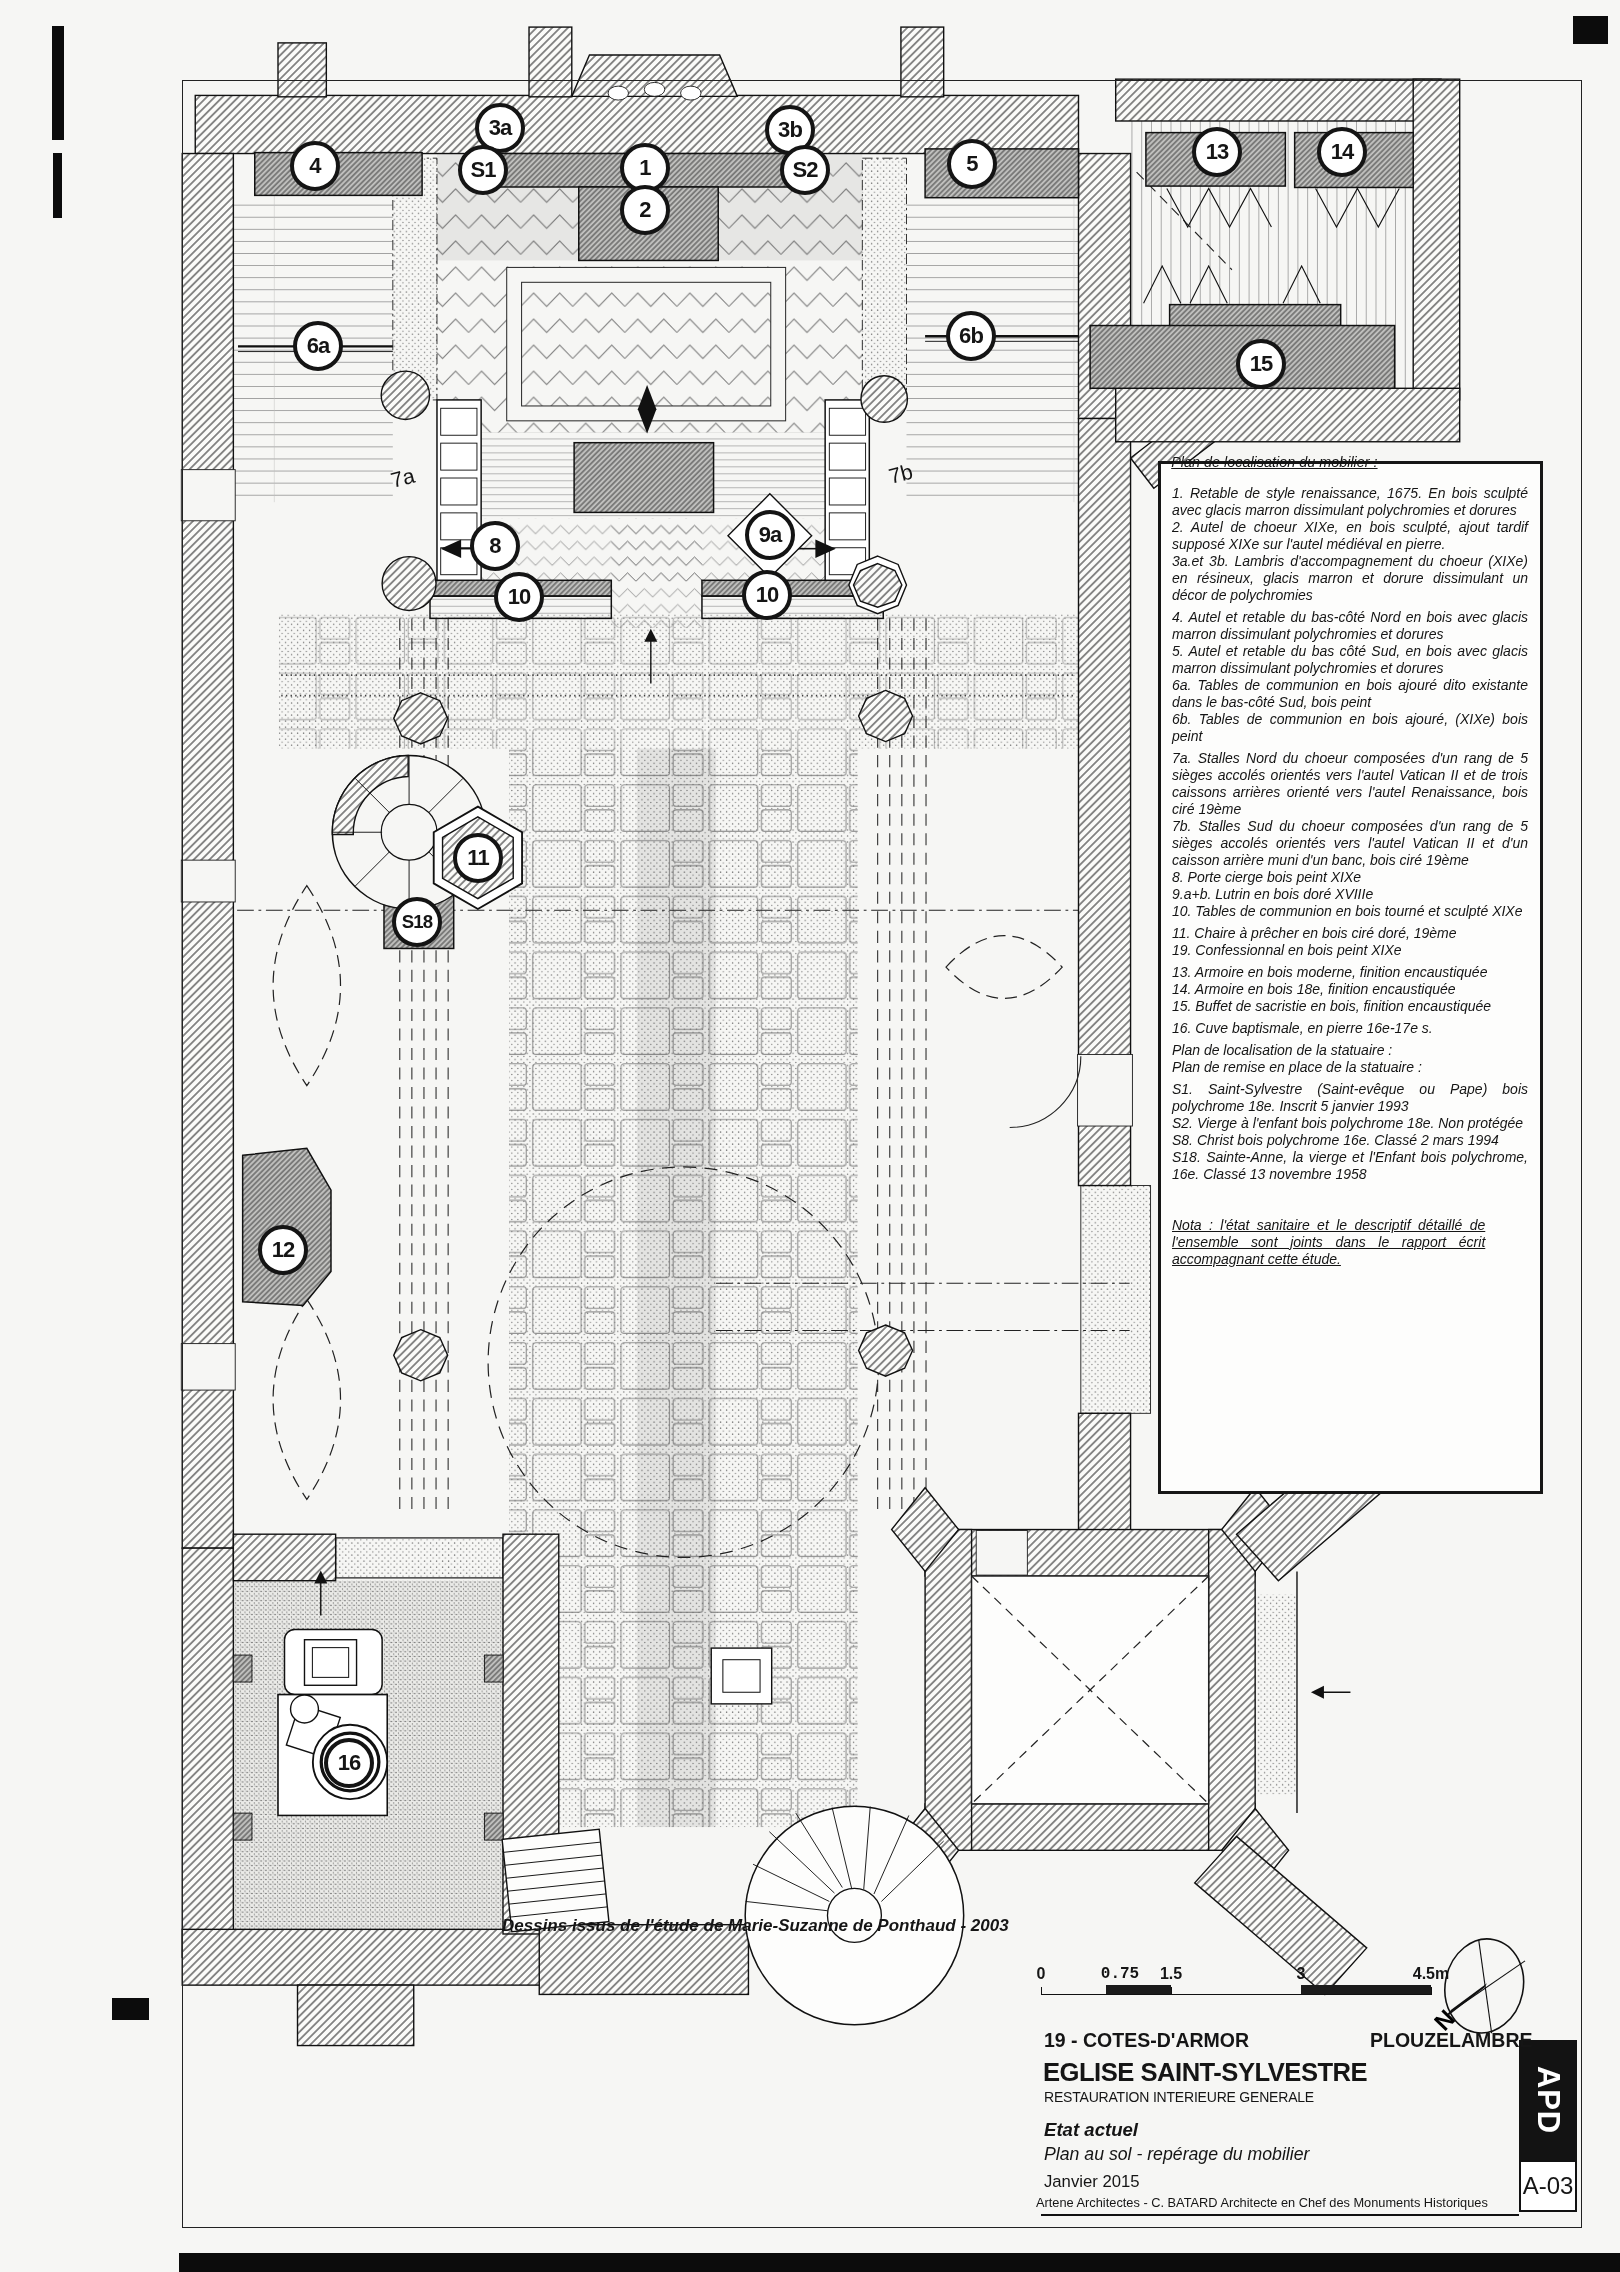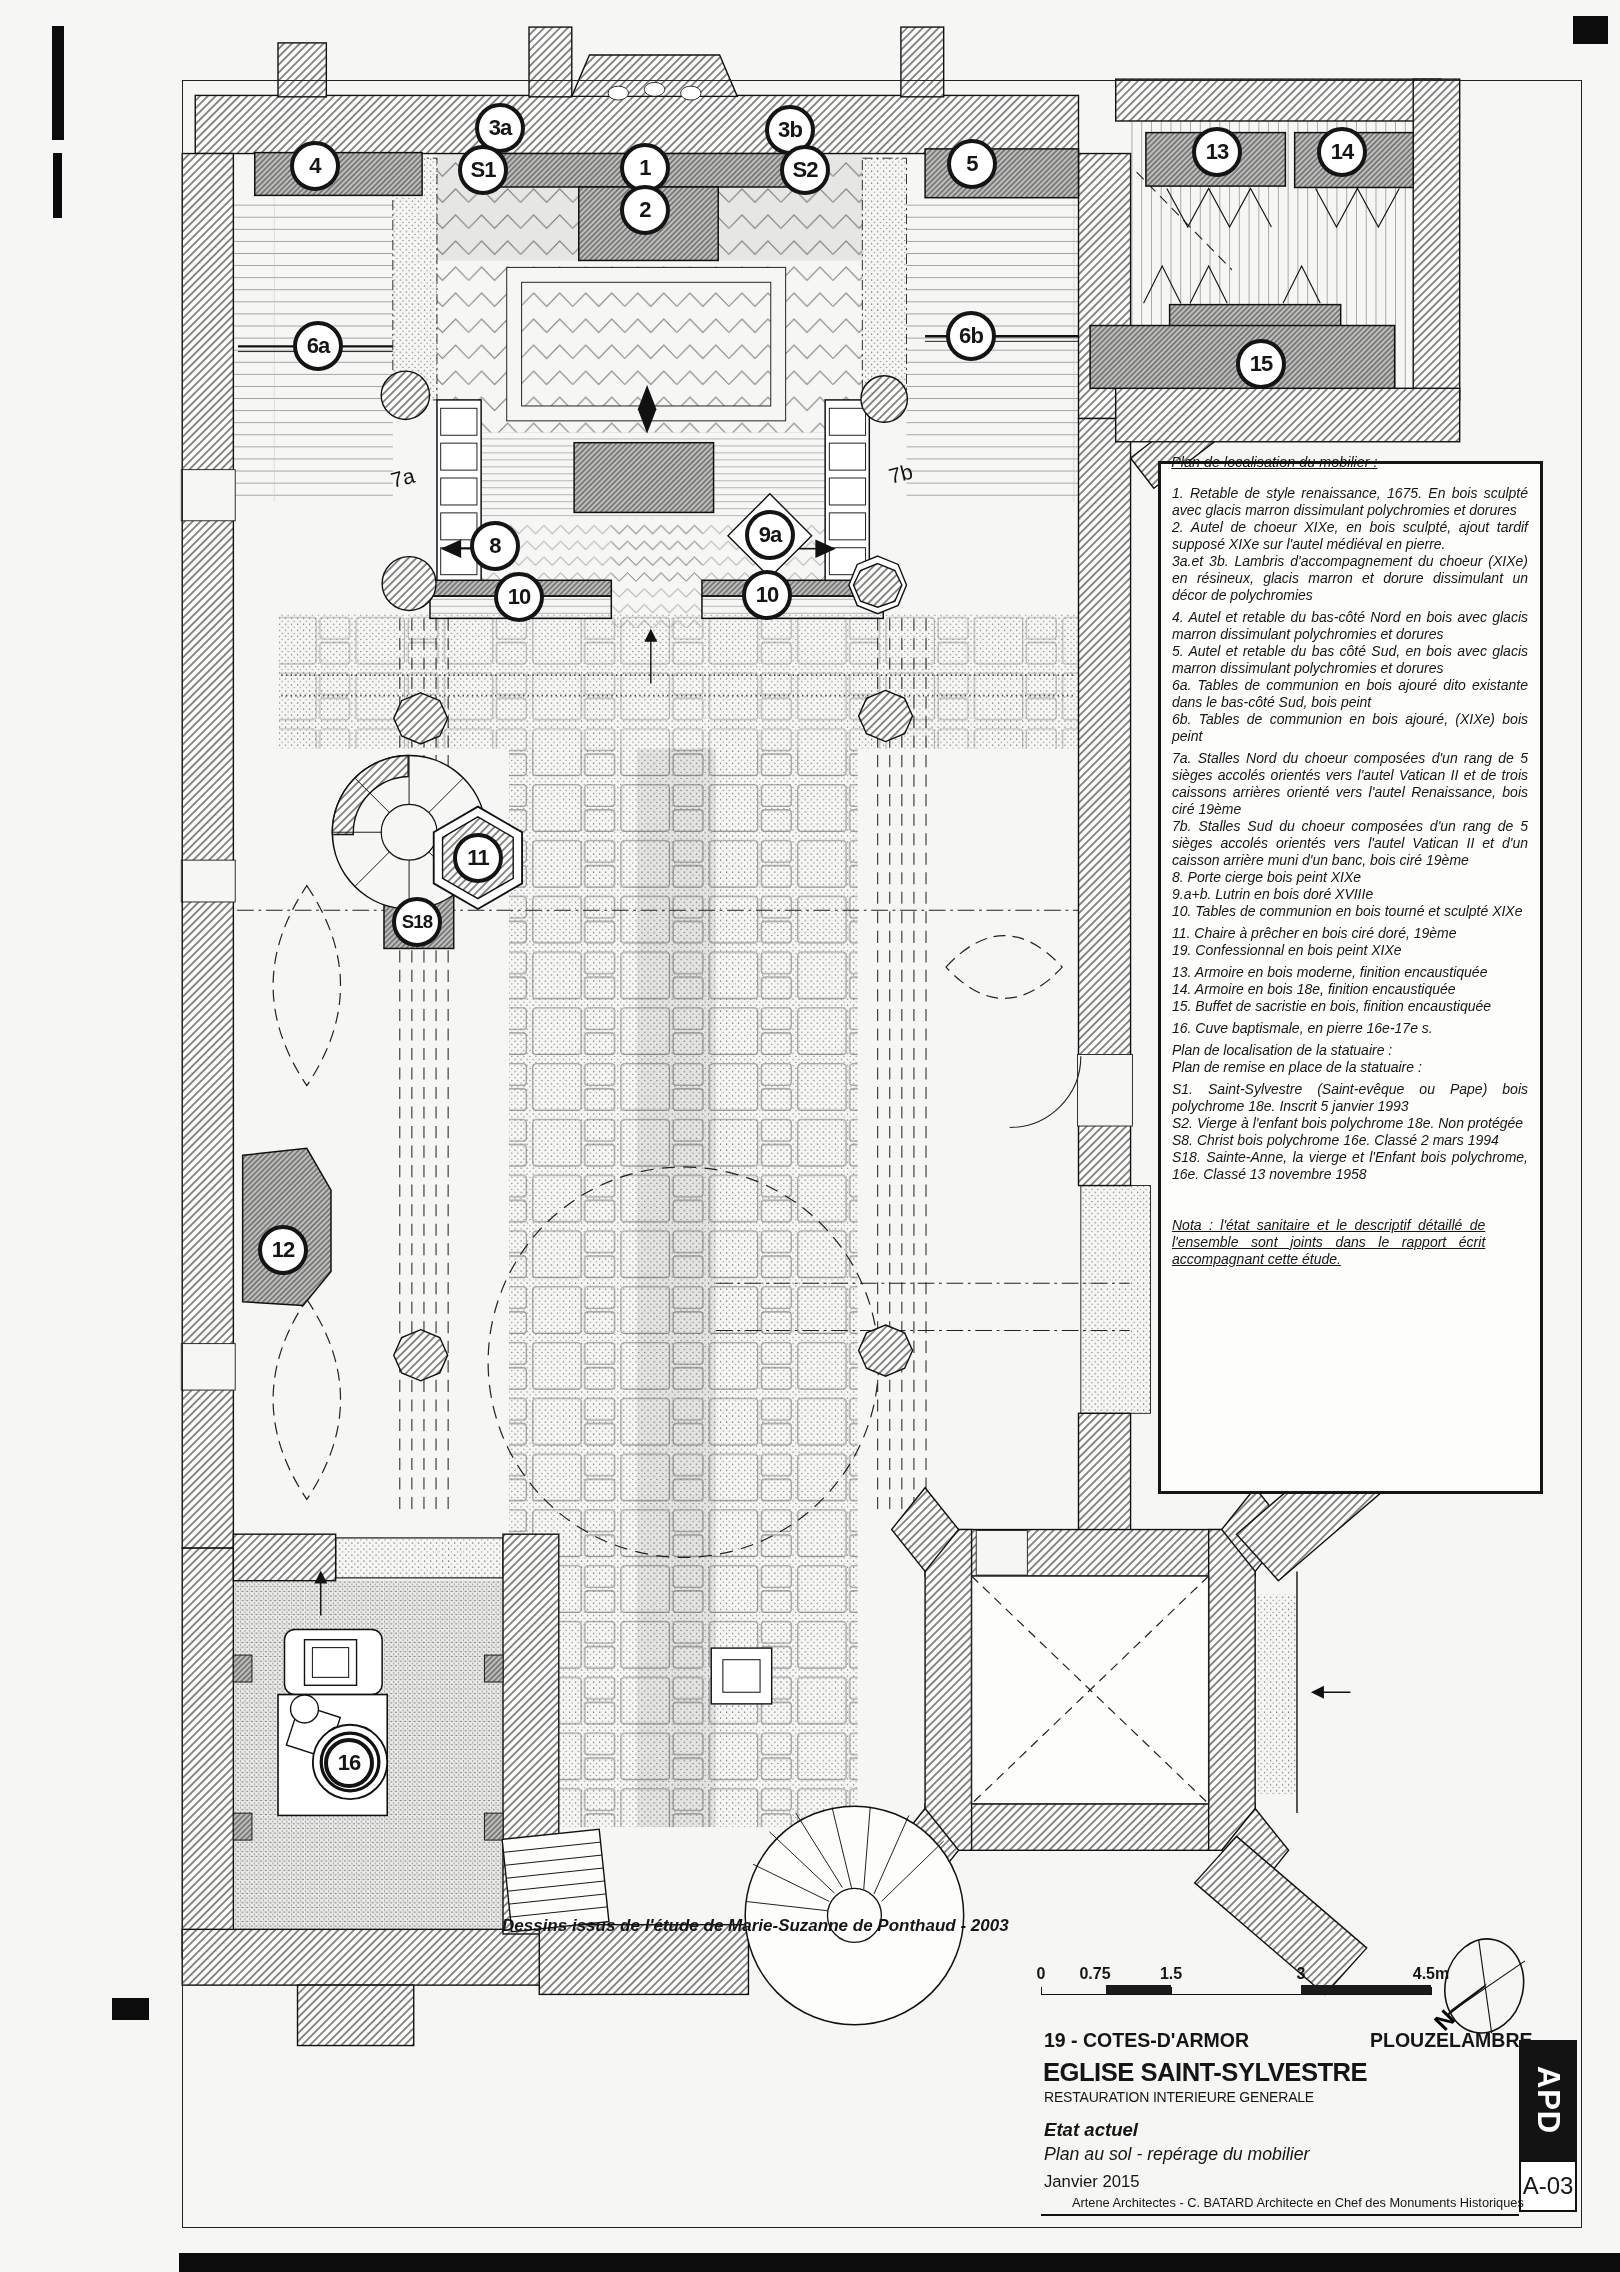--- a/index.html
+++ b/index.html
@@ -37,21 +37,21 @@
   #legend .nota{margin-top:34px;text-decoration:underline;width:88%;}
   
   .tb{white-space:nowrap;z-index:20;}
   #dept{left:1044px;top:2029px;font-size:19.5px;font-weight:bold;}
   #commune{left:1370px;top:2029px;font-size:19.5px;font-weight:bold;}
   #ptitle{left:1043px;top:2058px;font-size:25.6px;font-weight:bold;letter-spacing:-0.5px;}
   #psub{left:1044px;top:2089px;font-size:14px;letter-spacing:-0.2px;}
   #etat{left:1044px;top:2119px;font-size:18.6px;font-weight:bold;font-style:italic;}
   #ptype{left:1044px;top:2144px;font-size:17.7px;font-style:italic;}
   #pdate{left:1044px;top:2172px;font-size:16.7px;}
-  #parch{left:1072px;top:2195px;font-size:12.8px;}
+  #parch{left:1036px;top:2195px;font-size:12.8px;}
   #tbrule{left:1041px;top:2214px;width:478px;height:1.9px;background:#111;}
   #apd-bar{left:1519px;top:2040px;width:58px;height:120px;background:#131313;display:flex;align-items:center;justify-content:center;}
   #apd-bar span{color:#fff;font-weight:bold;font-size:31px;transform:rotate(90deg);letter-spacing:0.9px;}
   #a03-box{left:1519px;top:2160px;width:58px;height:52px;border:2.8px solid #111;background:#fff;box-sizing:border-box;
            display:flex;align-items:center;justify-content:center;font-size:24px;}
   #frame{left:182px;top:80px;width:1400px;height:2148px;border:1.4px solid #222;box-sizing:border-box;z-index:1;}
   #caption{left:502px;top:1916px;font-size:17px;font-style:italic;font-weight:bold;z-index:20;}
   
   #scalebar{left:1041px;top:1965px;width:390px;height:37px;z-index:20;}
   #scalebar .lbl{position:absolute;top:0;transform:translateX(-50%);font-size:16px;font-weight:bold;}
@@ -438,21 +438,21 @@
     </div>
   <p class="nota">Nota :  l'état sanitaire et le descriptif détaillé de l'ensemble sont joints dans le rapport écrit accompagnant cette étude.</p>
 </div>
 
 <div id="caption" class="abs">Dessins issus de l'étude de Marie-Suzanne de Ponthaud - 2003</div>
 
 <div id="scalebar" class="abs">
   <div class="base"></div>
 <span class="lbl" style="left: 0px;">0</span>
     <div class="tick" style="left: 0px;"></div>
-    <span class="lbl" style="left: 54px;">0.75</span>
+    <span class="lbl" style="left: 79px; font-family: Liberation Mono, monospace;">0.75</span>
     <div class="tick" style="left: 65px;"></div>
     <span class="lbl" style="left: 130px;">1.5</span>
     <div class="tick" style="left: 130px;"></div>
     <span class="lbl" style="left: 260px;">3</span>
     <div class="tick" style="left: 260px;"></div>
     <span class="lbl" style="left: 390px;">4.5m</span>
     <div class="tick" style="left: 390px;"></div>
     <div class="seg" style="left: 65px; width: 65px;"></div>
     <div class="seg" style="left: 260px; width: 130px;"></div>
   </div>

